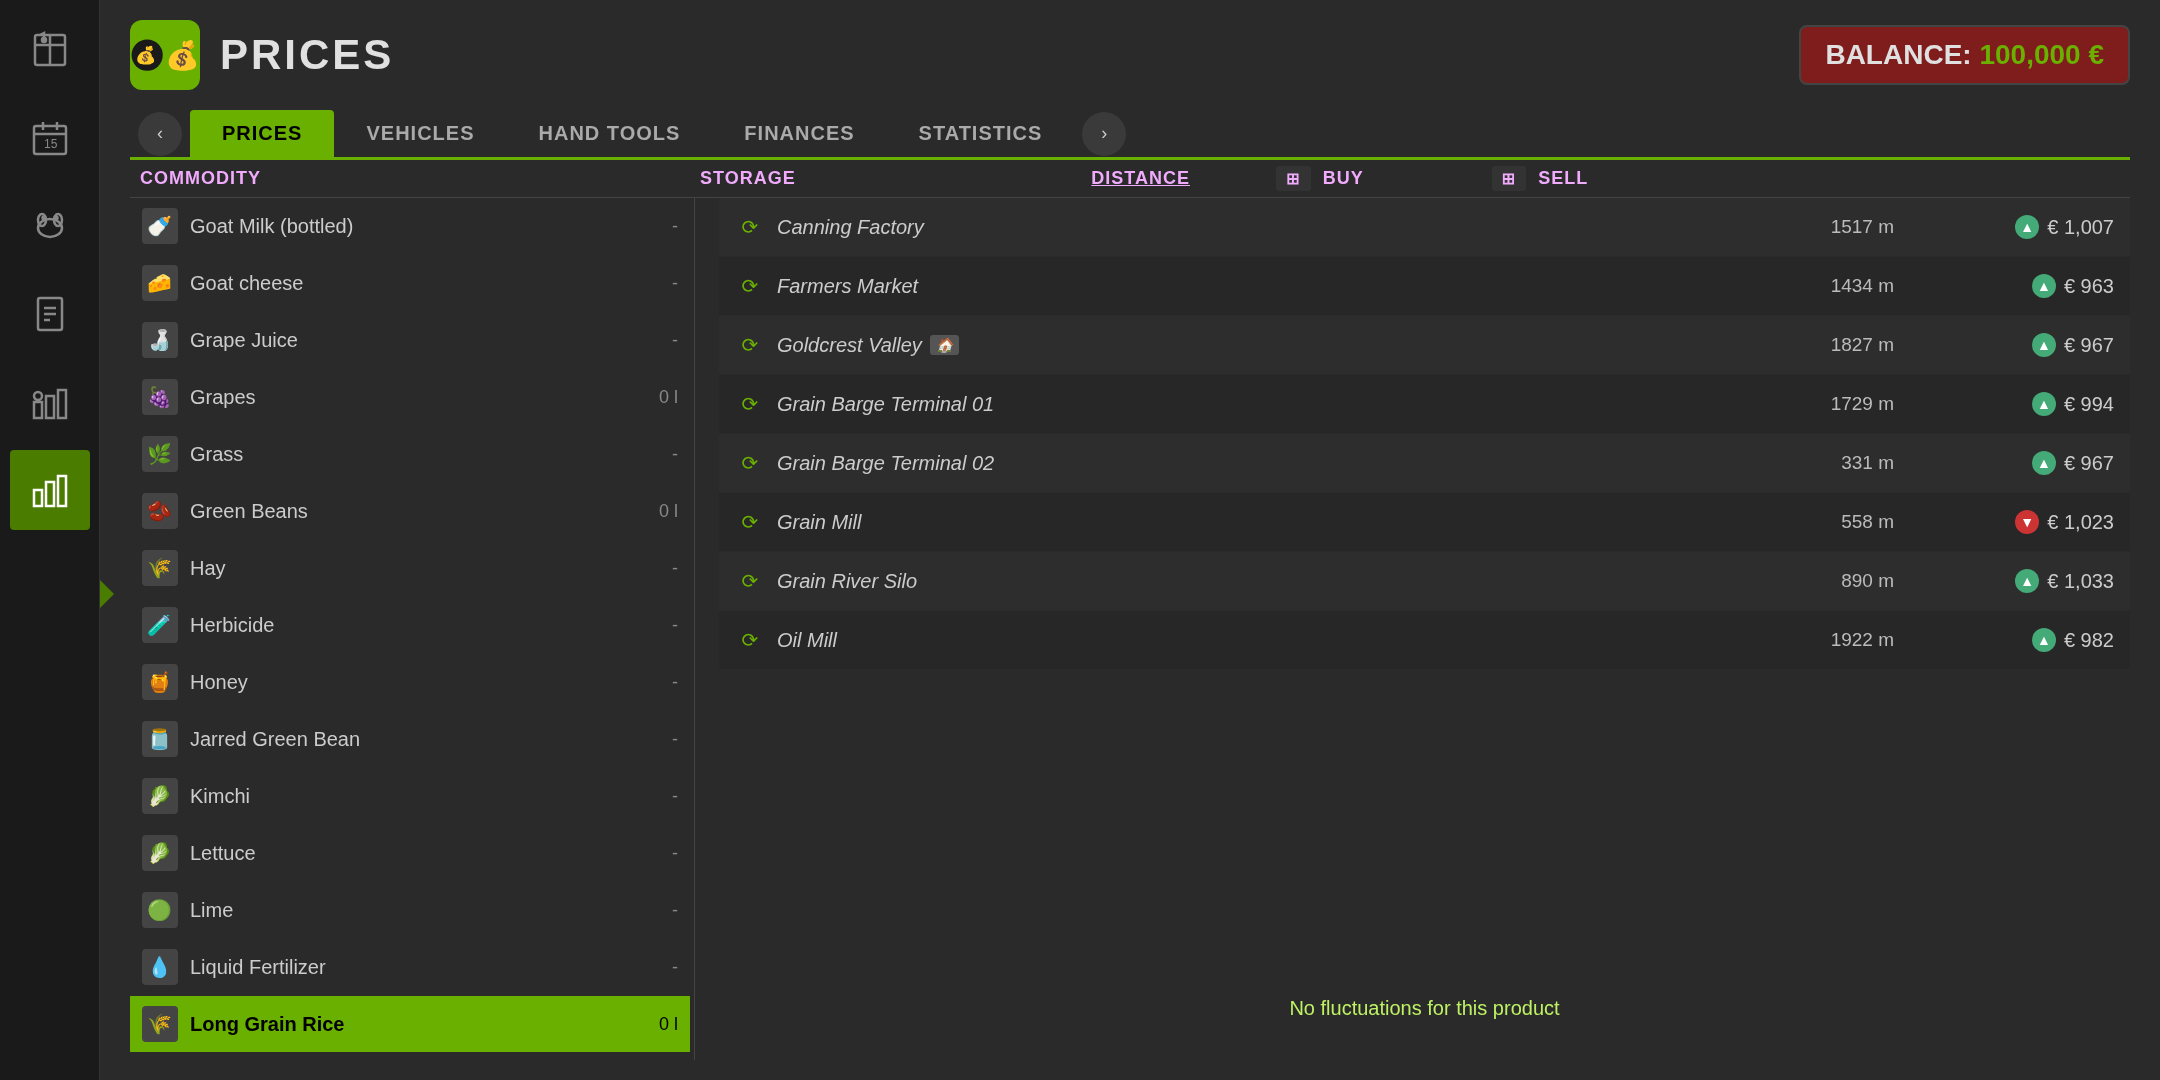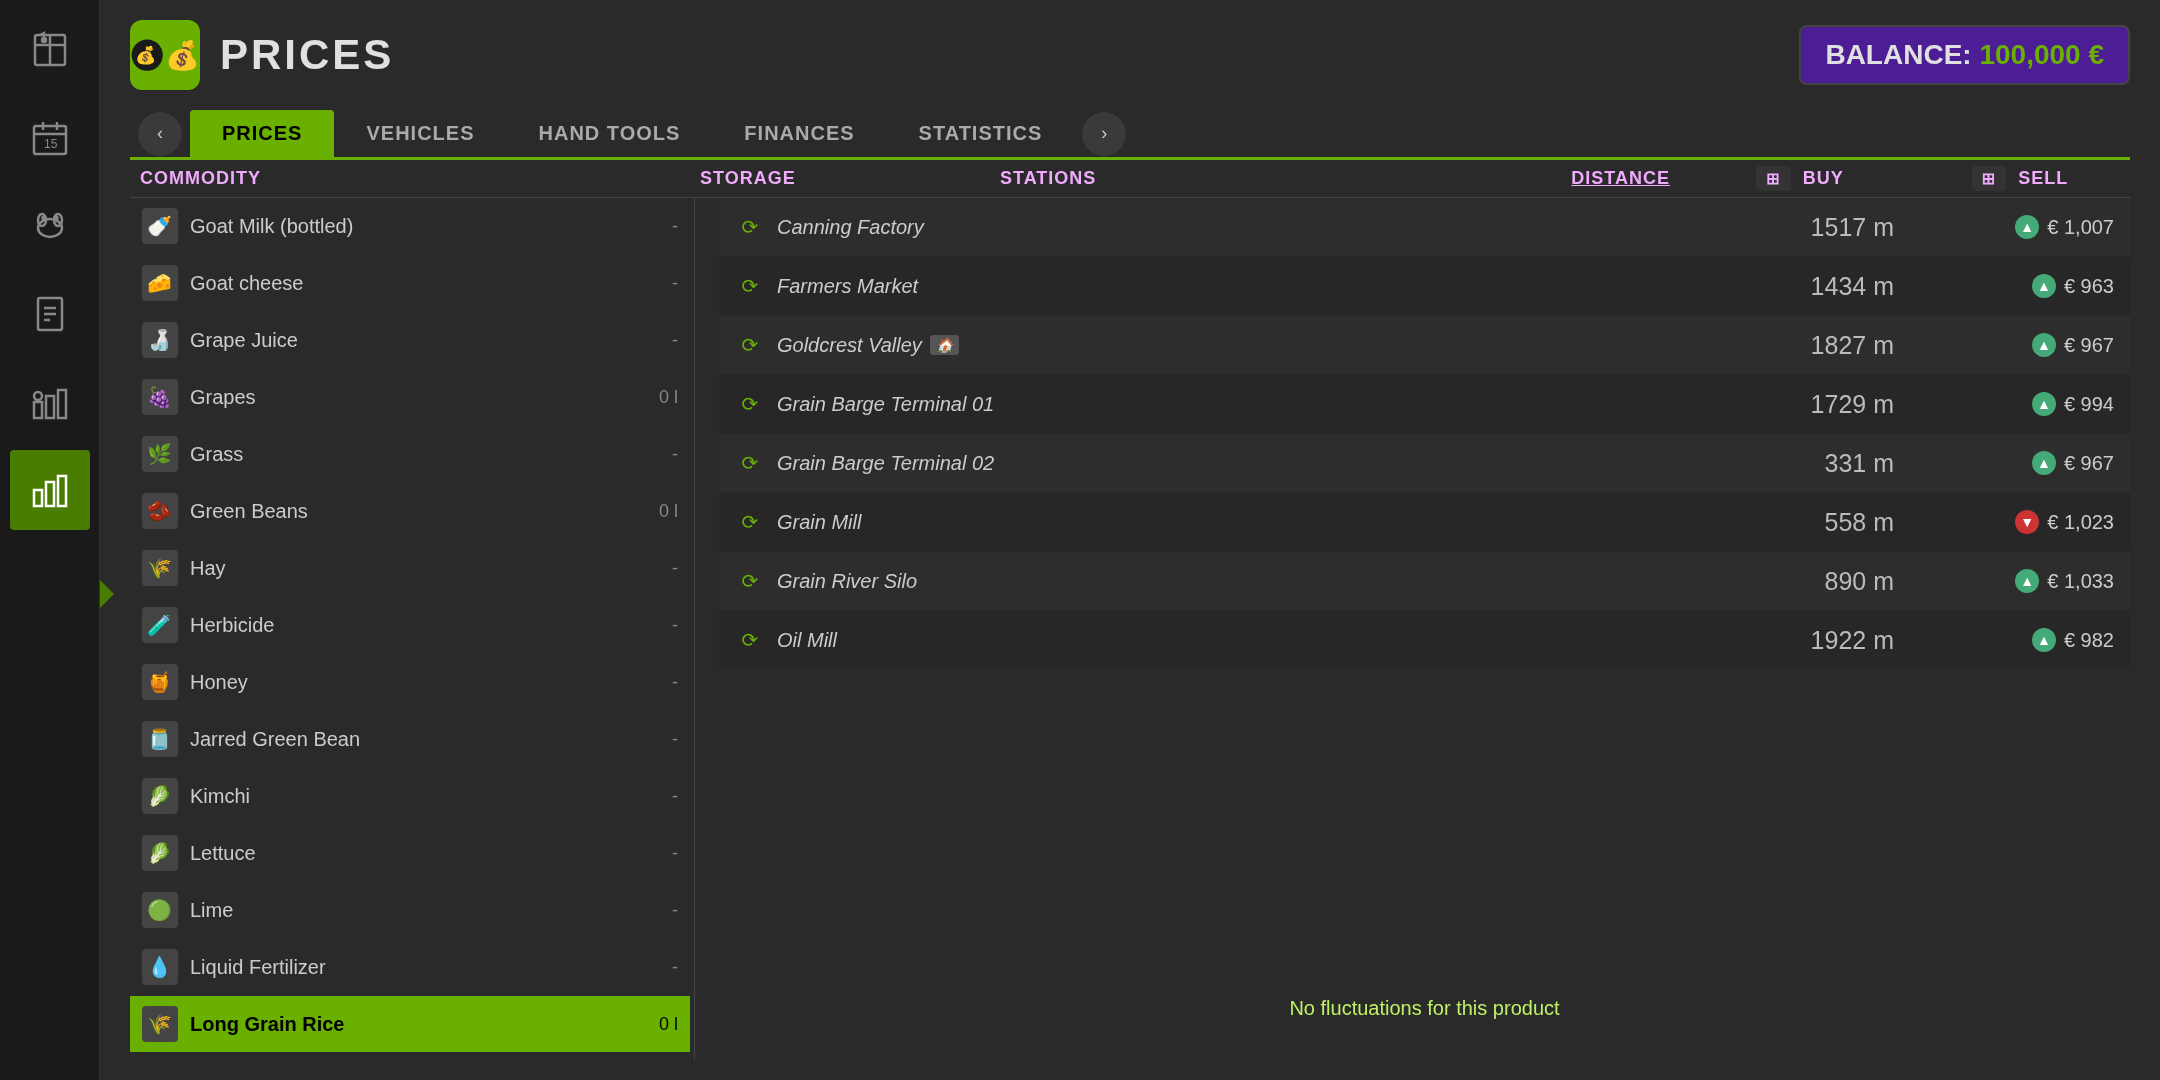--- a/index.html
+++ b/index.html
@@ -71,21 +71,21 @@
       justify-content: center;
     }
     .prices-icon svg { width: 45px; height: 45px; fill: #1a1a1a; }
     .header-title {
       font-size: 42px;
       font-weight: bold;
       color: #e0e0e0;
       letter-spacing: 3px;
     }
     .balance-box {
-      background: #4c1d95;
+      background: #7f1d1d;
       border: 2px solid #444;
       border-radius: 8px;
       padding: 12px 24px;
       font-size: 28px;
       font-weight: bold;
       color: #e0e0e0;
     }
     .balance-amount { color: #6ab000; }
 
     
@@ -244,21 +244,21 @@
     }
     .station-badge {
       background: #555;
       border-radius: 3px;
       padding: 2px 6px;
       font-size: 14px;
     }
     .station-distance {
       width: 160px;
       text-align: right;
-      font-size: 25px;
+      font-size: 19px;
       color: #bbb;
       padding-right: 20px;
     }
     .station-price {
       width: 200px;
       text-align: right;
       font-size: 20px;
       color: #ccc;
       display: flex;
       align-items: center;
@@ -392,21 +392,20 @@
     <div class="nav-tab">VEHICLES</div>
     <div class="nav-tab">HAND TOOLS</div>
     <div class="nav-tab">FINANCES</div>
     <div class="nav-tab">STATISTICS</div>
     <div class="nav-arrow">›</div>
   </div>
 
   <div class="table-headers">
     <div class="th-commodity">COMMODITY</div>
     <div class="th-storage">STORAGE</div>
-    <div class="th-stations">STATIONS</div>
     <div class="th-distance">DISTANCE</div>
     <div class="th-buy">
       <span style="background:#333; padding:4px 10px; border-radius:3px; font-size:16px; margin-right:6px;">⊞</span>
       <span>BUY</span>
     </div>
     <div class="th-sell">
       <span style="background:#333; padding:4px 10px; border-radius:3px; font-size:16px; margin-right:6px;">⊞</span>
       <span>SELL</span>
     </div>
   </div>

